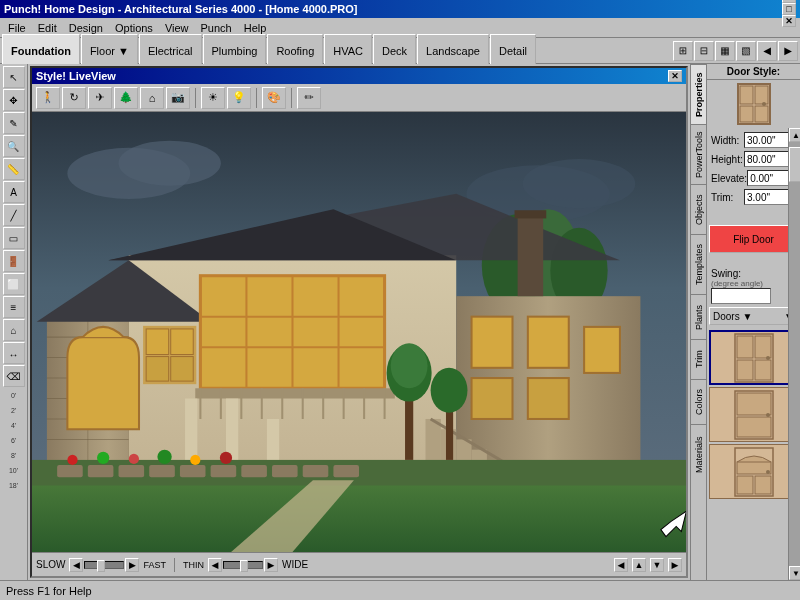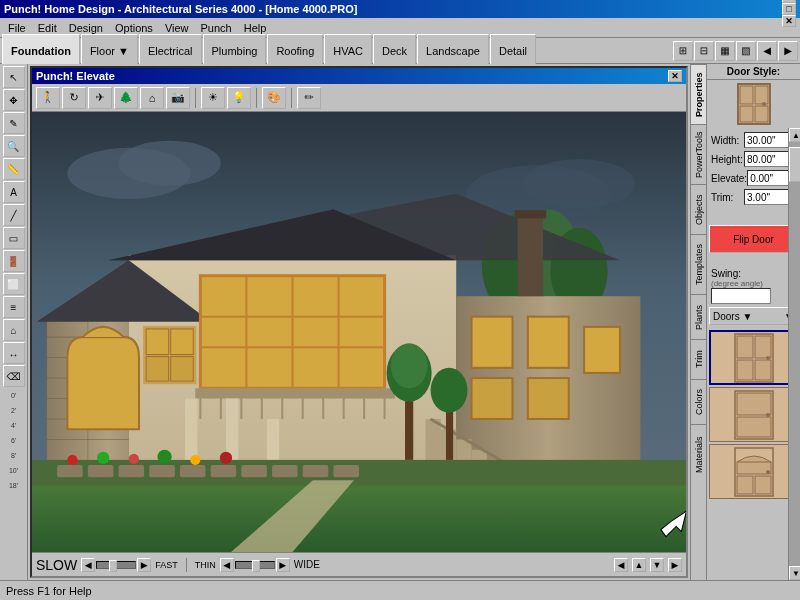--- a/index.html
+++ b/index.html
@@ -343,21 +343,21 @@
       <div style="margin-top:8px;">8'</div>
       <div style="margin-top:8px;">10'</div>
       <div style="margin-top:8px;">18'</div>
     </div>
   </div>
 
   <div id="center-area" style="flex:1; display:flex; flex-direction:column;">
 
     <div id="liveview-panel" style="flex:1; border:2px inset #808080; margin:2px; display:flex; flex-direction:column;">
       <div id="liveview-header">
-        <span>Punch! Elevate</span>
+        <span>Style! LiveView</span>
         <div class="title-btn">✕</div>
       </div>
 
       <div id="liveview-toolbar">
         <div class="lv-btn">🚶</div>
         <div class="lv-btn">↻</div>
         <div class="lv-btn">✈</div>
         <div class="lv-btn">🌲</div>
         <div class="lv-btn">⌂</div>
         <div class="lv-btn">📷</div>
@@ -511,21 +511,21 @@
           <rect x="410" y="285" width="7" height="55" fill="#5a3a20"></rect>
           <ellipse cx="413" cy="272" rx="18" ry="22" fill="#2a6a2a"></ellipse>
 
           <polygon points="200,430 260,430 320,360 280,360" fill="#c8b890" opacity="0.7"></polygon>
 
           <polygon points="630,400 645,390 640,410 635,405 625,415 620,408" fill="white" stroke="black" stroke-width="1"></polygon>
         </svg>
       </div>
 
       <div id="liveview-bottom">
-        <span style="font-size:14px;">SLOW</span>
+        <span style="font-size:10px;">SLOW</span>
         <div style="display:flex; align-items:center; gap:1px;">
           <div class="speed-btn">◀</div>
           <div style="width:40px; height:8px; background:#808080; border:1px inset #606060; position:relative;">
             <div style="position:absolute; top:-2px; left:12px; width:8px; height:12px; background:#c0c0c0; border:1px outset #fff;"></div>
           </div>
           <div class="speed-btn">▶</div>
         </div>
         <span style="font-size:9px;">FAST</span>
         <div style="width:1px; height:14px; background:#808080; margin:0 4px;"></div>
         <span style="font-size:9px;">THIN</span>

